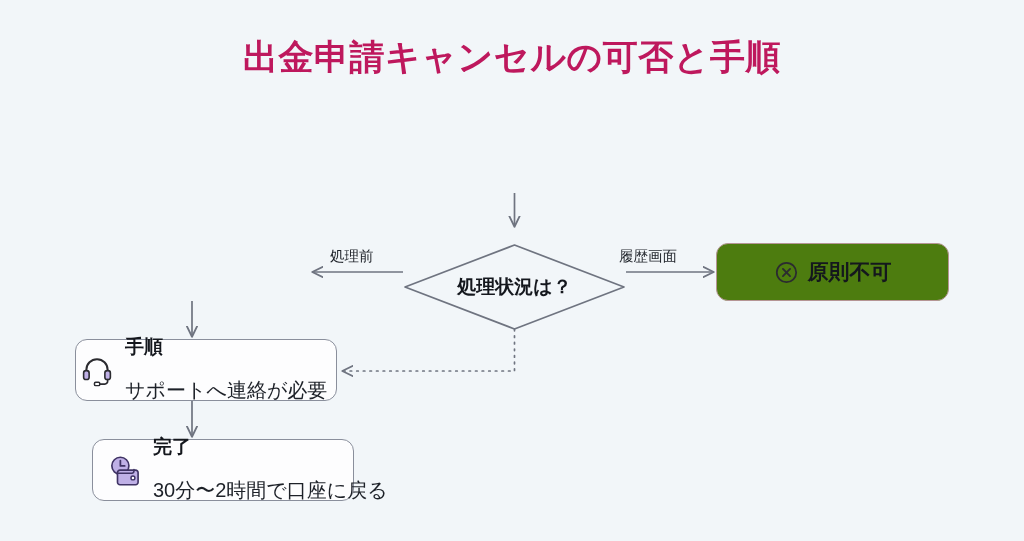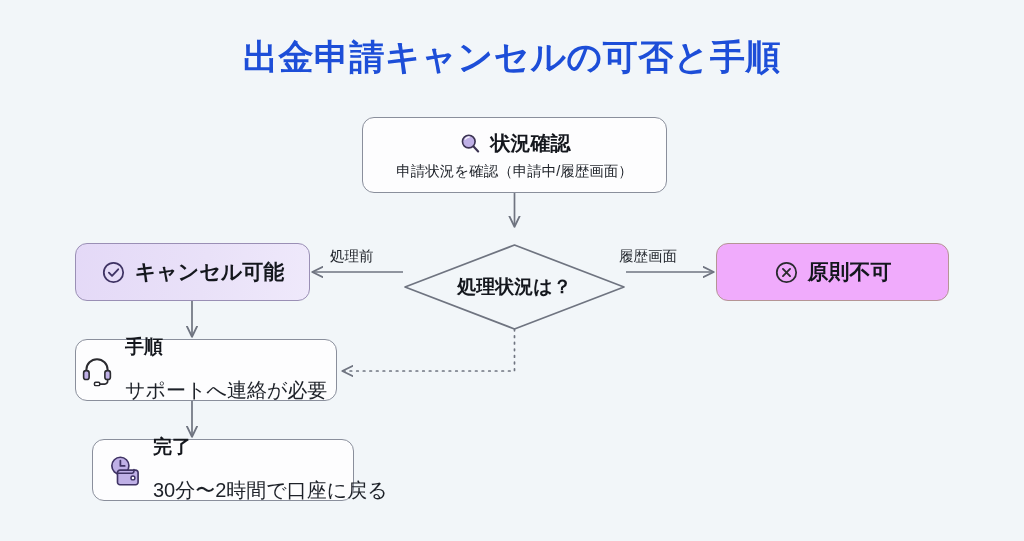--- a/index.html
+++ b/index.html
@@ -24,21 +24,21 @@
 
   
   .page-title {
     position: absolute;
     left: 0;
     top: 36px;
     width: 1024px;
     text-align: center;
     font-size: 35px;
     font-weight: 700;
-    color: #1d4ed8;
+    color: #be185d;
     letter-spacing: 0.5px;
     line-height: 1.2;
   }
 
   
   .wires {
     position: absolute;
     left: 0;
     top: 0;
     width: 1024px;
@@ -102,21 +102,21 @@
     align-items: center;
   }
   #node-cancel .node-title { font-size: 21px; }
 
   
   #node-deny {
     left: 716px;
     top: 243px;
     width: 233px;
     height: 58px;
-    background: #f0abfc;
+    background: #4d7c0f;
     border-color: #b59595;
     align-items: center;
   }
   #node-deny .node-title { font-size: 21px; }
 
   
   #node-procedure {
     left: 75px;
     top: 339px;
     width: 262px;
@@ -224,45 +224,21 @@
     <path d="M 514.5 316 L 514.5 371 L 343 371" fill="none" stroke="#6f7480" stroke-width="1.7" stroke-dasharray="1.6 5" stroke-linecap="round" marker-end="url(#arrow-dot)"></path>
   </svg>
 
   <div id="node-decision">
     <svg width="223" height="88" viewBox="0 0 223 88">
       <path d="M 111.5 2 L 221 44 L 111.5 86 L 2 44 Z" fill="#f2f6f9" stroke="#6f7480" stroke-width="1.7" stroke-linejoin="round"></path>
     </svg>
     <div class="diamond-label">処理状況は？</div>
   </div>
 
-  <div class="node" id="node-status">
-    <div class="node-row">
-      <span class="icon">
-        <svg width="23" height="23" viewBox="0 0 24 24">
-          <circle cx="10.2" cy="10" r="6.6" fill="#bfb0e6" stroke="#3b3352" stroke-width="1.7"></circle>
-          <path d="M6.6 7.4 A5 5 0 0 1 10.6 5.2" fill="none" stroke="#ffffff" stroke-width="1.5" stroke-linecap="round" opacity="0.85"></path>
-          <path d="M15.2 15.1 L20 20.3" stroke="#3b3352" stroke-width="2.2" stroke-linecap="round"></path>
-        </svg>
-      </span>
-      <span class="node-title">状況確認</span>
-    </div>
-    <div class="node-sub">申請状況を確認（申請中/履歴画面）</div>
-  </div>
-
-  <div class="node" id="node-cancel">
-    <div class="node-row">
-      <span class="icon">
-        <svg width="25" height="25" viewBox="0 0 24 24">
-          <circle cx="12" cy="12" r="9.3" fill="none" stroke="#3f3364" stroke-width="1.7"></circle>
-          <path d="M7.6 12.2 L10.6 15.2 L16.5 8.9" fill="none" stroke="#3f3364" stroke-width="1.8" stroke-linecap="round" stroke-linejoin="round"></path>
-        </svg>
-      </span>
-      <span class="node-title">キャンセル可能</span>
-    </div>
-  </div>
+
 
   <div class="node" id="node-deny">
     <div class="node-row">
       <span class="icon">
         <svg width="25" height="25" viewBox="0 0 24 24">
           <circle cx="12" cy="12" r="9.3" fill="none" stroke="#2b2b30" stroke-width="1.7"></circle>
           <path d="M8.6 8.6 L15.4 15.4 M15.4 8.6 L8.6 15.4" fill="none" stroke="#2b2b30" stroke-width="1.8" stroke-linecap="round"></path>
         </svg>
       </span>
       <span class="node-title">原則不可</span>

